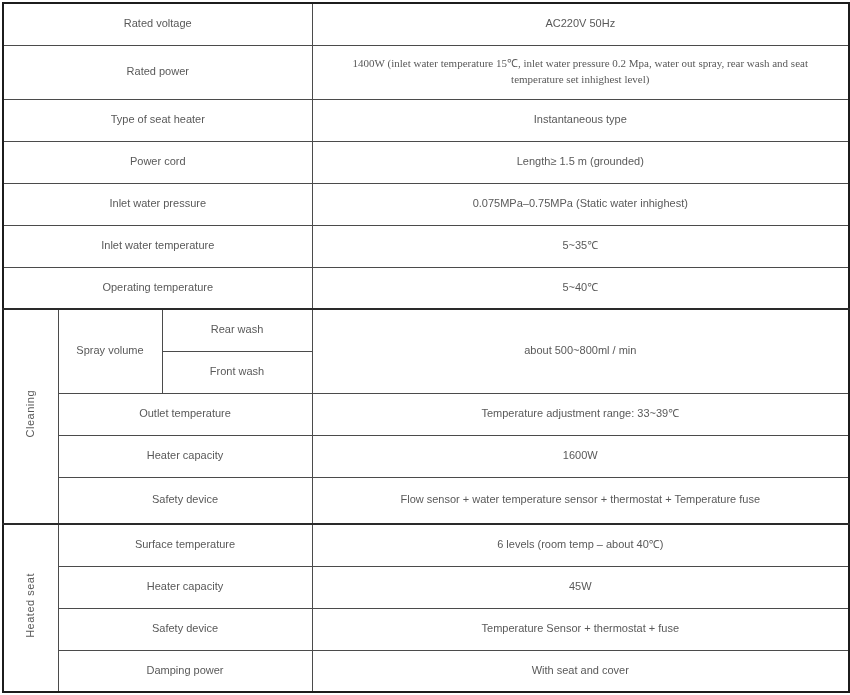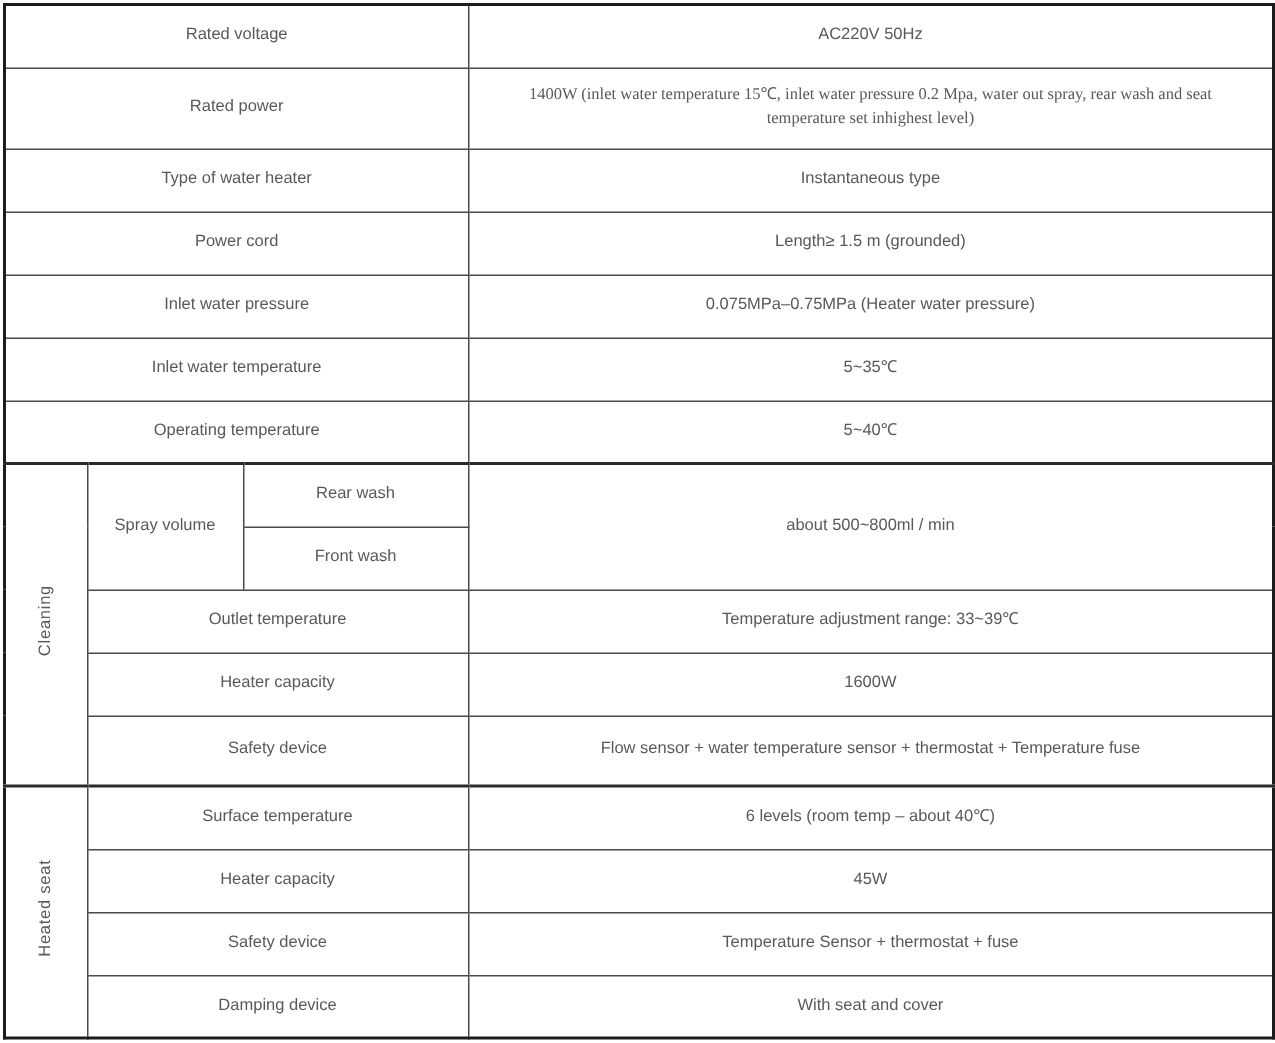--- a/index.html
+++ b/index.html
@@ -64,32 +64,32 @@
         <td colspan="3">Rated voltage</td>
         <td>AC220V 50Hz</td>
       </tr>
 
       <tr class="row-tall">
         <td colspan="3">Rated power</td>
         <td><span class="wrap-470">1400W (inlet water temperature 15℃, inlet water pressure 0.2 Mpa, water out spray, rear wash and seat temperature set inhighest level)</span></td>
       </tr>
 
       <tr class="row">
-        <td colspan="3">Type of water heater</td>
+        <td colspan="3">Type of seat heater</td>
         <td>Instantaneous type</td>
       </tr>
 
       <tr class="row">
         <td colspan="3">Power cord</td>
         <td>Length≥ 1.5 m (grounded)</td>
       </tr>
 
       <tr class="row">
         <td colspan="3">Inlet water pressure</td>
-        <td>0.075MPa–0.75MPa (Heater water pressure)</td>
+        <td>0.075MPa–0.75MPa (Static water inhighest)</td>
       </tr>
 
       <tr class="row">
         <td colspan="3">Inlet water temperature</td>
         <td>5~35℃</td>
       </tr>
 
       <tr class="row">
         <td colspan="3">Operating temperature</td>
         <td>5~40℃</td>
@@ -135,19 +135,19 @@
         <td colspan="2">Heater capacity</td>
         <td>45W</td>
       </tr>
 
       <tr class="row">
         <td colspan="2">Safety device</td>
         <td>Temperature Sensor + thermostat + fuse</td>
       </tr>
 
       <tr class="row">
-        <td colspan="2">Damping device</td>
+        <td colspan="2">Damping power</td>
         <td>With seat and cover</td>
       </tr>
 
     </tbody>
   </table>
 </div>
 
 </body></html>

